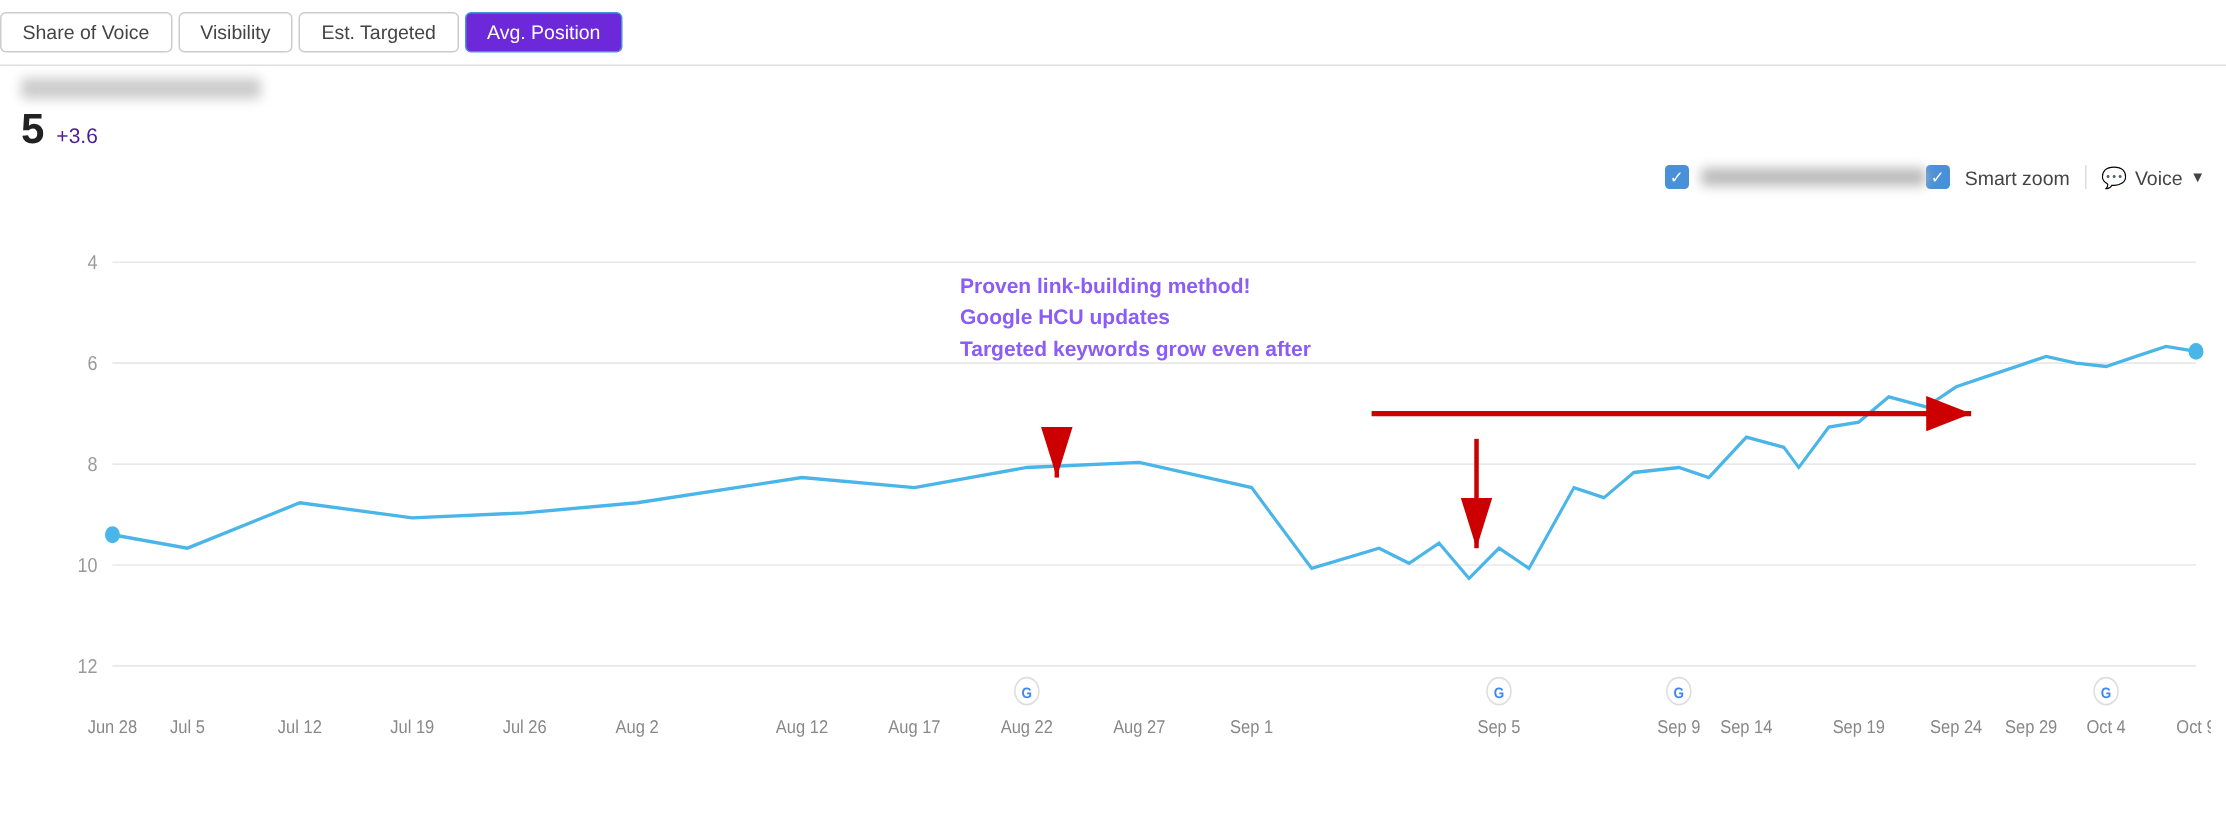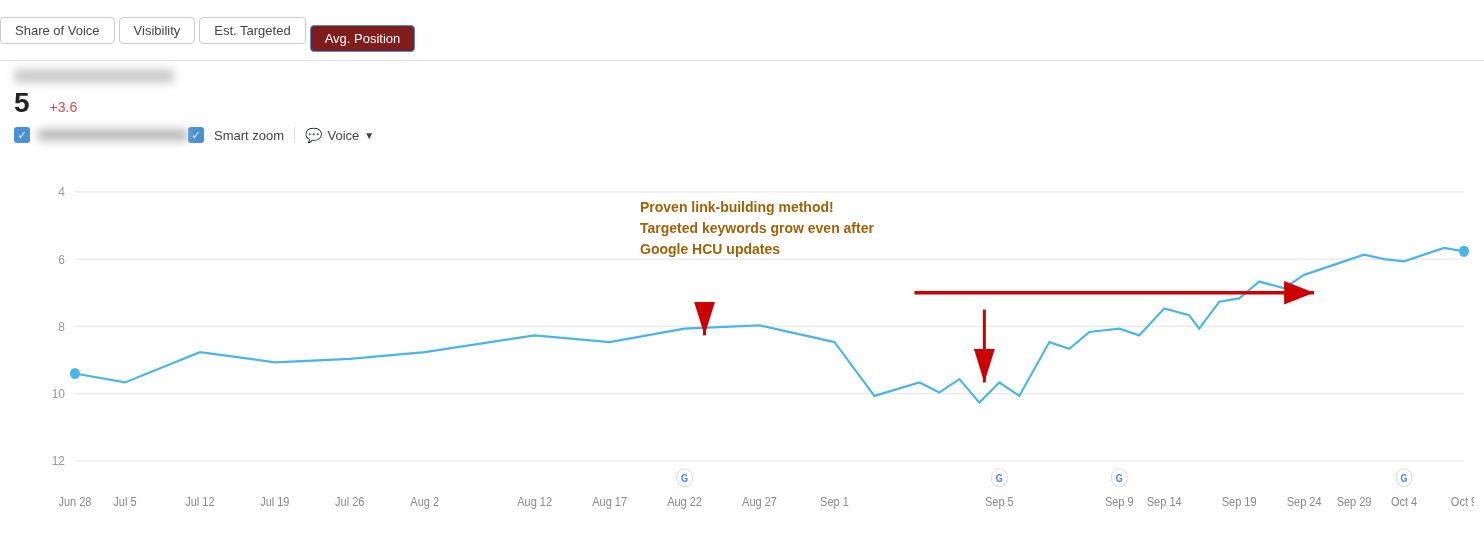--- a/index.html
+++ b/index.html
@@ -24,24 +24,23 @@
       padding: 5px 14px;
       border: 1px solid #ccc;
       border-radius: 4px;
       background: #fff;
       cursor: pointer;
       font-size: 13px;
       color: #444;
     }
 
     .tab-btn.active {
-      background: #7f1d1d;
+      background: #6d28d9;
       color: #fff;
       border-color: #4a90d9;
-      margin-top: 17px;
     }
 
     .metric-area {
       padding: 8px 14px 4px 14px;
     }
 
     .blurred-label {
       width: 160px;
       height: 14px;
       background: #ccc;
@@ -57,29 +56,28 @@
     }
 
     .metric-number {
       font-size: 28px;
       font-weight: 600;
       color: #222;
     }
 
     .metric-delta {
       font-size: 14px;
-      color: #ef4444;
+      color: #4c1d95;
       font-weight: 500;
-      margin-left: 12px;
     }
 
     .legend-row {
       display: flex;
       align-items: center;
-      justify-content: flex-start;
+      justify-content: flex-end;
       padding: 4px 14px 4px 14px;
     }
 
     .legend-left {
       display: flex;
       align-items: center;
       gap: 8px;
     }
 
     .legend-checkbox {
@@ -154,21 +152,21 @@
       width: 100%;
       height: 100%;
     }
 
     .annotation-box {
       position: absolute;
       top: 50px;
       left: 640px;
       font-size: 14px;
       font-weight: 700;
-      color: #a16207;
+      color: #8b5cf6;
       line-height: 1.5;
       pointer-events: none;
     }
   </style>
 </head>
 <body>
 
 <div class="top-tabs">
   <button class="tab-btn">Share of Voice</button>
   <button class="tab-btn">Visibility</button>
@@ -302,16 +300,16 @@
     <text x="1195" y="320" text-anchor="middle" font-size="11" fill="#888">Sep 19</text>
     <text x="1260" y="320" text-anchor="middle" font-size="11" fill="#888">Sep 24</text>
     <text x="1310" y="320" text-anchor="middle" font-size="11" fill="#888">Sep 29</text>
     <text x="1360" y="320" text-anchor="middle" font-size="11" fill="#888">Oct 4</text>
     <text x="1420" y="320" text-anchor="middle" font-size="11" fill="#888">Oct 9</text>
   </svg>
 
   
   <div class="annotation-box">
     <div>Proven link-building method!</div>
+    <div>Google HCU updates</div>
     <div>Targeted keywords grow even after</div>
-    <div>Google HCU updates</div>
   </div>
 </div>
 
 </body></html>

